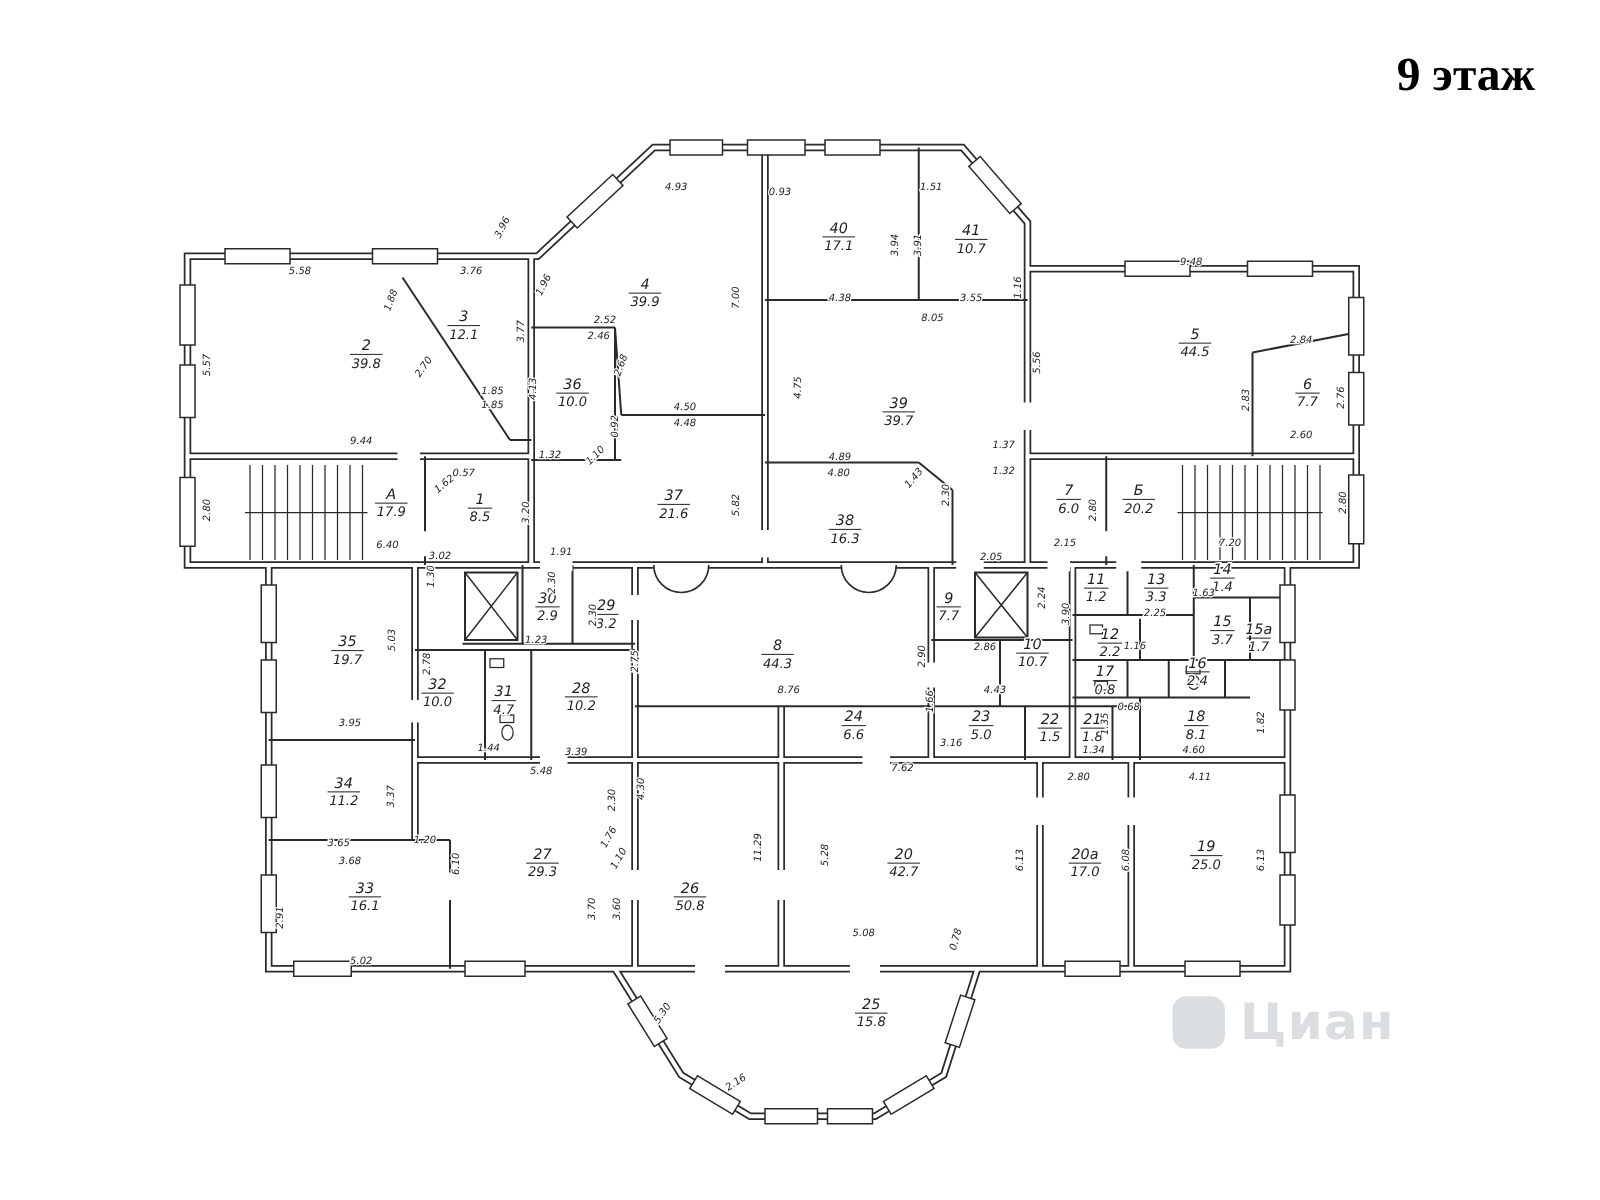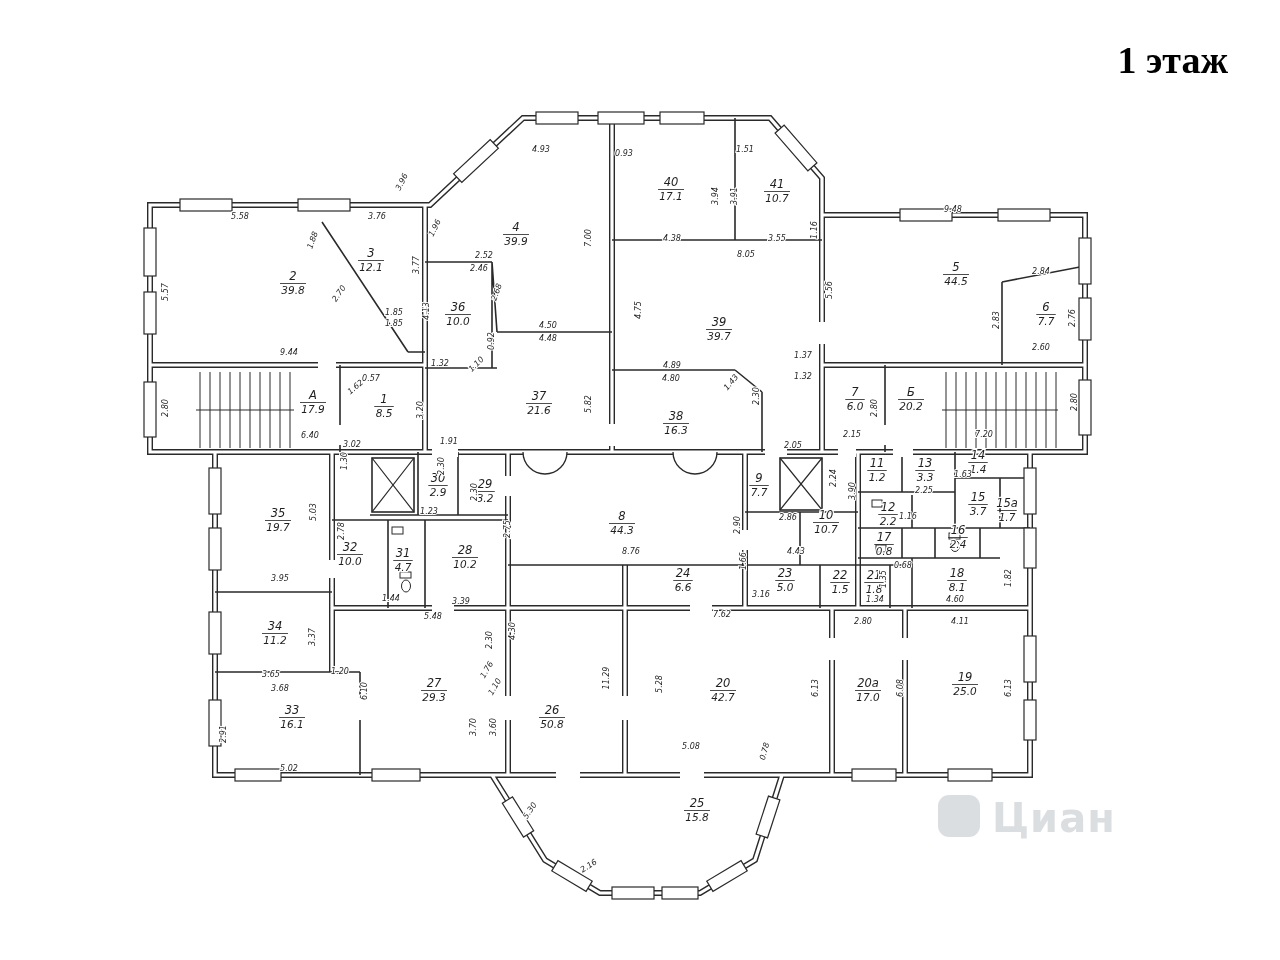--- a/index.html
+++ b/index.html
@@ -1,20 +1,20 @@
 <!DOCTYPE html>
 <html><head>
 <meta charset="utf-8">
 <style>
   html,body{margin:0;padding:0;background:#fff;}
   .page{position:relative;width:1280px;height:960px;background:#fff;overflow:hidden;
         font-family:"DejaVu Sans",sans-serif;}
   .page svg{position:absolute;left:0;top:0;}
   .title{position:absolute;top:38px;right:52px;font:bold 38px "Liberation Serif",serif;color:#000;}
-  .watermark{position:absolute;left:938px;top:795px;display:flex;align-items:flex-start;gap:12px;
+  .watermark{position:absolute;left:938px;top:795px;display:flex;align-items:center;gap:12px;
              opacity:.55;pointer-events:none;}
   .wm-logo{display:block;width:42px;height:42px;border-radius:11px;background:#bfc4ca;}
   .wm-text{font:bold 40px "DejaVu Sans",sans-serif;color:#bfc4ca;letter-spacing:1px;}
 
   .wall-b{fill:none;stroke:#2a2a2a;stroke-width:6;}
   .wall-w{fill:none;stroke:#ffffff;stroke-width:3.2;}
   .wall-t{fill:none;stroke:#2a2a2a;stroke-width:1.6;}
   .stairs{stroke:#2a2a2a;stroke-width:1;fill:none;}
   .gap{fill:#ffffff;stroke:none;}
   .win{fill:#ffffff;stroke:#2a2a2a;stroke-width:1.2;}
@@ -483,20 +483,20 @@
         <text class="dim" transform="translate(818,688) rotate(-90)">6.13</text>
         <text class="dim" transform="translate(903,688) rotate(-90)">6.08</text>
         <text class="dim" transform="translate(1011,688) rotate(-90)">6.13</text>
         <text class="dim" transform="translate(691,749) rotate(0)">5.08</text>
         <text class="dim" transform="translate(767,752) rotate(-75)">0.78</text>
         <text class="dim" transform="translate(532,812) rotate(-56)">5.30</text>
         <text class="dim" transform="translate(590,868) rotate(-33)">2.16</text>
       </g>
   </svg>
 
-  <div class="title">1 этаж</div>
+  <div class="title">9 этаж</div>
 
   <div class="watermark">
     <span class="wm-logo"></span>
     <span class="wm-text">Циан</span>
   </div>
 
 </div>
 
 </body></html>

